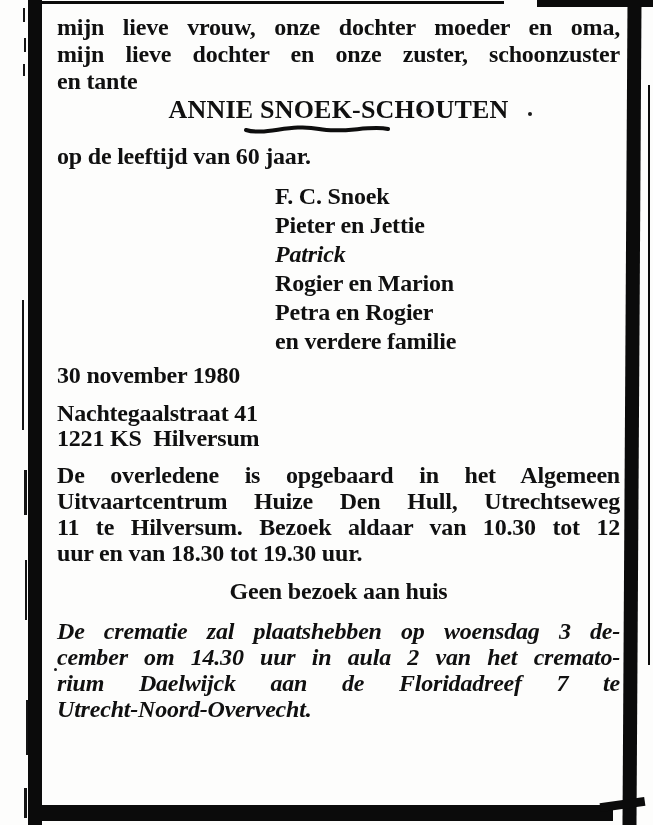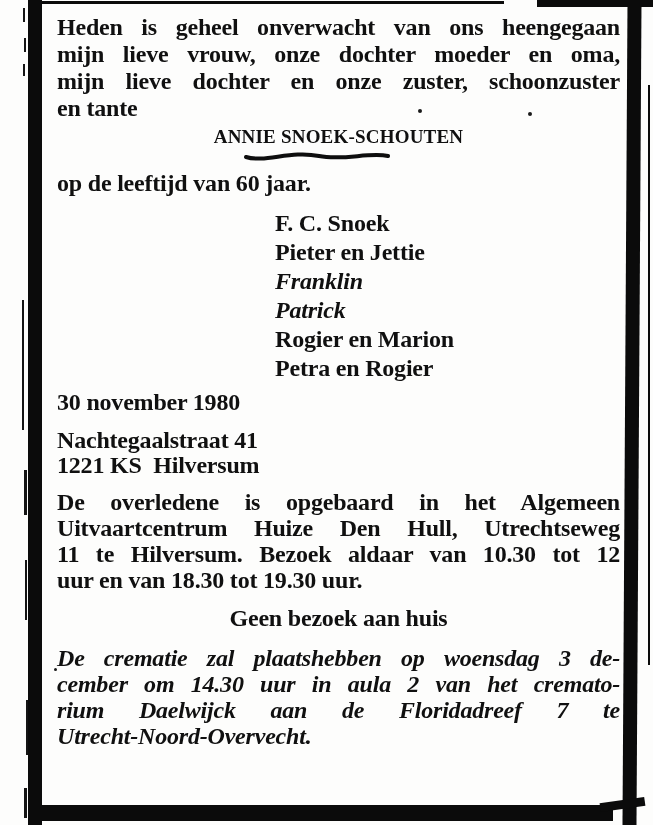--- a/index.html
+++ b/index.html
@@ -27,21 +27,21 @@
   }
 
   .jline { text-align: justify; text-align-last: justify; line-height: 27px; white-space: nowrap; }
   .jline.last { text-align-last: left; white-space: normal; }
 
   .intro { margin-top: 0; }
 
   .name-header {
     margin-top: 3px;
     text-align: center;
-    font-size: 19px;
+    font-size: 26px;
     line-height: 24px;
     letter-spacing: 0.2px;
   }
   .squiggle { display: block; margin: -1px 0 0 186px; }
 
   .age-line { margin-top: 7px; line-height: 26px; }
 
   .names { margin-top: 13px; padding-left: 218px; }
   .names .name-line { line-height: 29px; }
   .names .italic { font-style: italic; }
@@ -81,41 +81,40 @@
   <div class="mark" style="left:26px; top:700px; width:2px; height:55px;"></div>
   <div class="mark" style="left:24px; top:788px; width:3px; height:30px;"></div>
 
   <div class="speck" style="left:418px; top:109px; width:4px; height:4px;"></div>
   <div class="speck" style="left:528px; top:112px; width:4px; height:4px;"></div>
   <div class="speck" style="left:54px;  top:668px; width:3px; height:3px;"></div>
 
   <div class="content">
 
     <div class="intro">
-      <div class="jline">Heden is geheel onverwacht van ons heengegaan</div>
       <div class="jline">mijn lieve vrouw, onze dochter moeder en oma,</div>
       <div class="jline">mijn lieve dochter en onze zuster, schoonzuster</div>
       <div class="jline last">en tante</div>
     </div>
 
     <div class="name-header">ANNIE SNOEK-SCHOUTEN</div>
 
     <svg class="squiggle" width="148" height="15" viewBox="0 0 148 15">
       <path d="M3 9 C 22 15, 48 2, 76 8 C 100 13, 126 4, 145 8" stroke="#0e0e0e" stroke-width="4" fill="none" stroke-linecap="round"></path>
     </svg>
 
     <div class="age-line">op de leeftijd van 60 jaar.</div>
 
     <div class="names">
       <div class="name-line">F. C. Snoek</div>
       <div class="name-line">Pieter en Jettie</div>
-      <div class="name-line italic">Franklin</div>
       <div class="name-line italic">Patrick</div>
       <div class="name-line">Rogier en Marion</div>
       <div class="name-line">Petra en Rogier</div>
+      <div class="name-line">en verdere familie</div>
     </div>
 
     <div class="date-line">30 november 1980</div>
 
     <div class="address">
       <div class="addr-line">Nachtegaalstraat 41</div>
       <div class="addr-line">1221 KS  Hilversum</div>
     </div>
 
     <div class="viewing">

